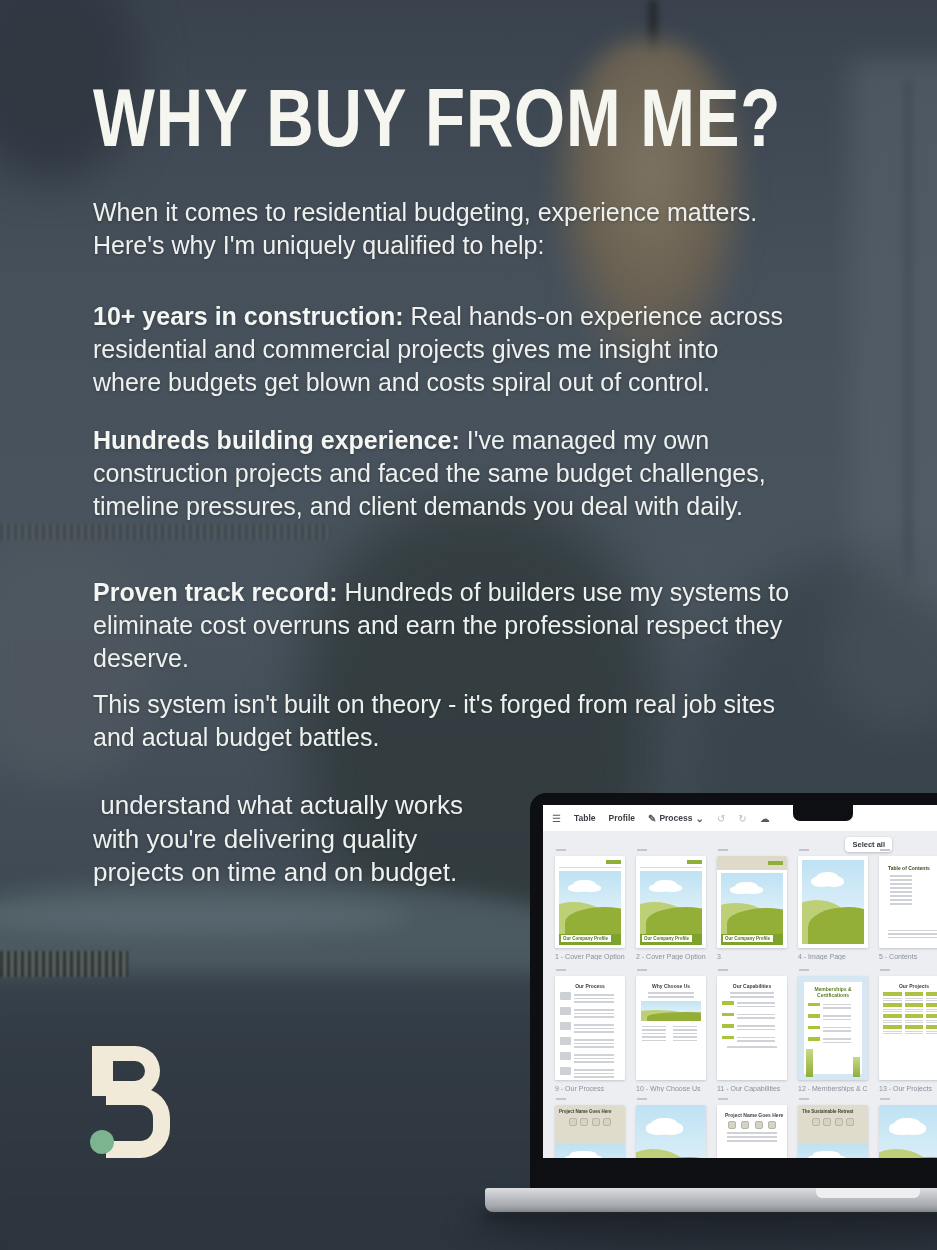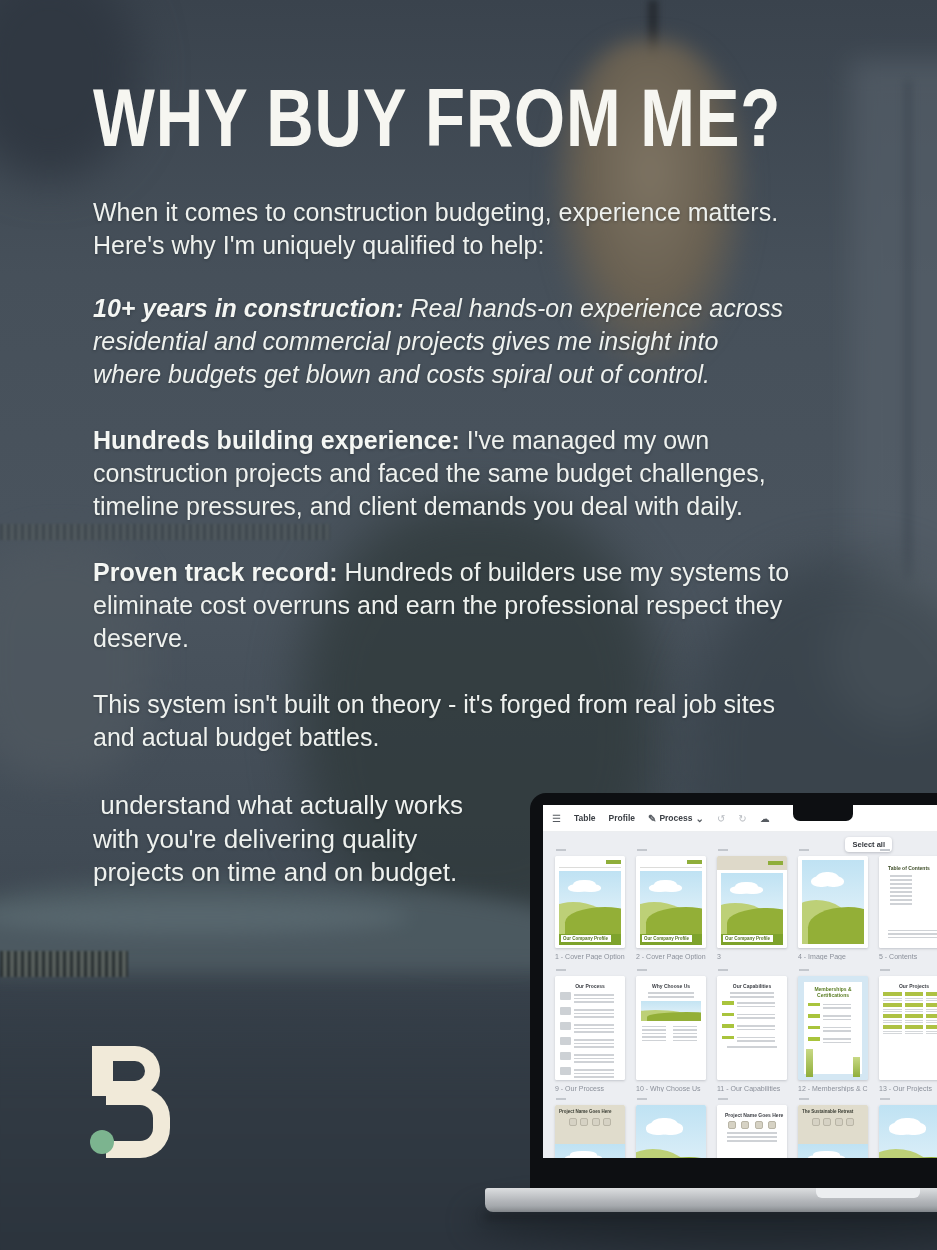--- a/index.html
+++ b/index.html
@@ -29,21 +29,21 @@
   .laptop-shadow{left:470px;top:1196px;width:560px;height:50px;background:#1b2127;opacity:.7;filter:blur(14px);border-radius:50%;}
 
   
   .content{position:absolute;left:93px;top:0;width:770px;z-index:3;color:#eef1ee;}
   h1{position:absolute;top:77px;left:0;margin:0;font-size:82px;line-height:1;color:#f6f6f1;
      font-weight:700;white-space:nowrap;letter-spacing:1px;}
   h1>span{display:inline-block;transform:scaleX(.8);transform-origin:left;}
   .para{position:absolute;left:0;margin:0;font-size:25px;line-height:33px;white-space:pre-wrap;
         text-shadow:0 1px 3px rgba(20,26,32,.35);}
   .para b{font-weight:700;color:#f4f6f3;}
-  .p1{top:196px;} .p2{top:292px;font-style:italic;} .p3{top:424px;} .p4{top:556px;} .p5{top:688px;}
+  .p1{top:196px;} .p2{top:300px;} .p3{top:424px;} .p4{top:576px;} .p5{top:688px;}
   .p6{top:789px;font-size:26px;line-height:33.5px;width:430px;}
 
   
   .logo{position:absolute;left:92px;top:1046px;width:82px;height:112px;z-index:3;}
   .logo .stem{position:absolute;left:0;top:0;width:21px;height:50px;background:#f1ead9;}
   .logo .bowl{position:absolute;box-sizing:border-box;border:15px solid #f1ead9;border-left:none;}
   .logo .bowl.top{left:8px;top:0;width:60px;height:50px;border-radius:0 25px 25px 0;}
   .logo .bowl.bot{left:14px;top:42px;width:64px;height:70px;border-width:17px;border-radius:0 30px 30px 0;}
   .logo .dot{position:absolute;left:-2px;top:84px;width:24px;height:24px;border-radius:50%;background:#7cb48f;}
 
@@ -127,21 +127,21 @@
   <div class="table"></div>
   <div class="table-hi"></div>
   <div class="floor-dark"></div>
   <div class="radiator"></div>
   <div class="radiator2"></div>
   <div class="laptop-shadow"></div>
 </div>
 
 <div class="content">
   <h1><span>WHY BUY FROM ME?</span></h1>
-  <p class="para p1"><b></b><span>When it comes to construction budgeting, experience matters.
+  <p class="para p1"><b></b><span>When it comes to residential budgeting, experience matters.
 Here's why I'm uniquely qualified to help:</span></p>
   <p class="para p2"><b>10+ years in construction:</b><span> Real hands-on experience across
 residential and commercial projects gives me insight into
 where budgets get blown and costs spiral out of control.</span></p>
   <p class="para p3"><b>Hundreds building experience:</b><span> I've managed my own
 construction projects and faced the same budget challenges,
 timeline pressures, and client demands you deal with daily.</span></p>
   <p class="para p4"><b>Proven track record:</b><span> Hundreds of builders use my systems to
 eliminate cost overruns and earn the professional respect they
 deserve.</span></p>

